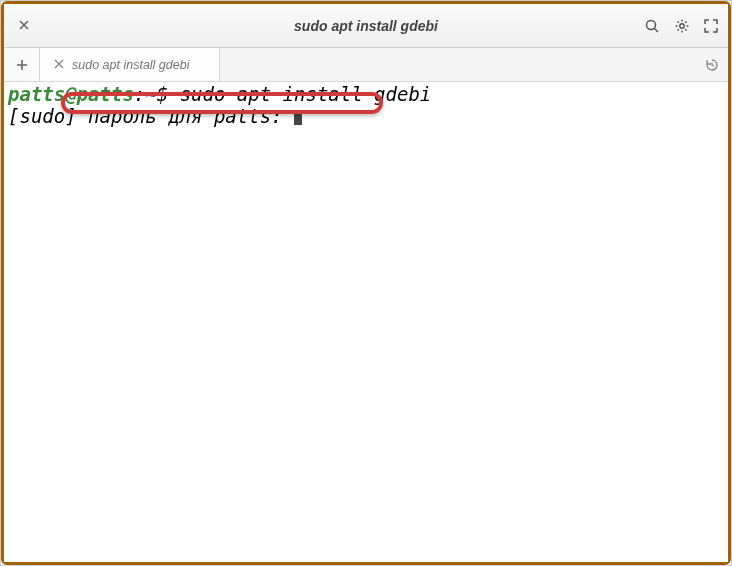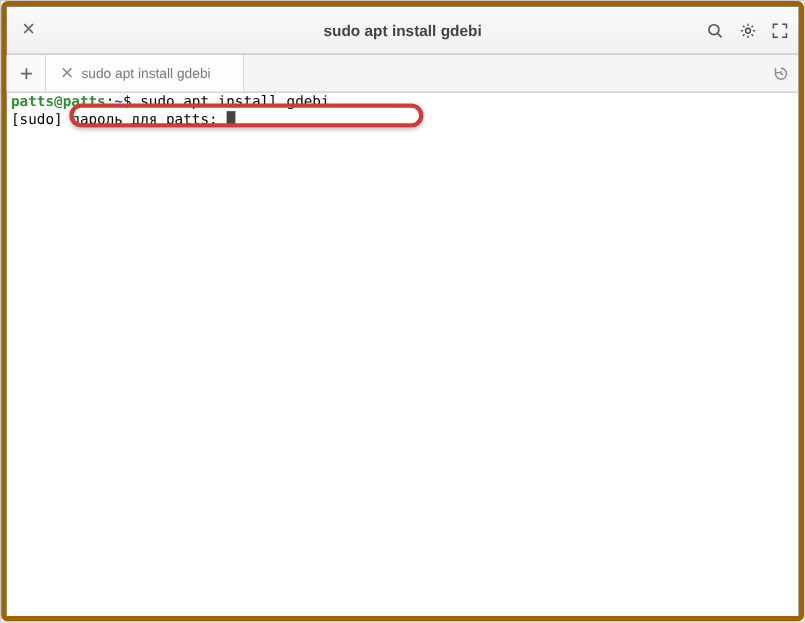--- a/index.html
+++ b/index.html
@@ -9,23 +9,24 @@
       background: #fff;
       font-family: sans-serif;
       overflow: hidden;
       border: 1px solid #ccc;
     }
     .window {
       width: 100%;
       height: 100%;
       display: flex;
       flex-direction: column;
-      background: #000000;
-      border: 5px solid #a16207;
+      background: #be185d;
+      border: 3px solid #a16207;
       border-radius: 6px;
+      font-style: italic;
     }
     .titlebar {
       height: 44px;
       background: linear-gradient(#fafafa, #f0f0f0);
       border-bottom: 1px solid #d0d0d0;
       display: flex;
       align-items: center;
       padding: 0 10px;
     }
     .titlebar-left { display: flex; align-items: center; width: 120px; }
@@ -77,21 +78,21 @@
       display: flex;
       align-items: center;
       color: #888;
       cursor: pointer;
     }
     .terminal-area {
       flex: 1;
       background: #fff;
       padding: 2px 4px;
       font-family: "DejaVu Sans Mono", monospace;
-      font-size: 13px;
+      font-size: 19px;
       line-height: 1.15;
       color: #000;
       position: relative;
       white-space: pre;
     }
     .prompt-user { color: #3a8a3a; font-weight: bold; }
     .prompt-host { color: #3a8a3a; font-weight: bold; }
     .prompt-path { color: #3355cc; font-weight: bold; }
     .prompt-cmd { color: #000; }
     .cursor-block {

